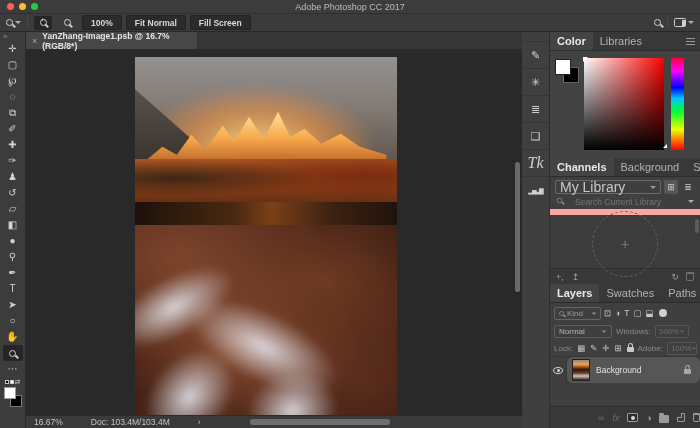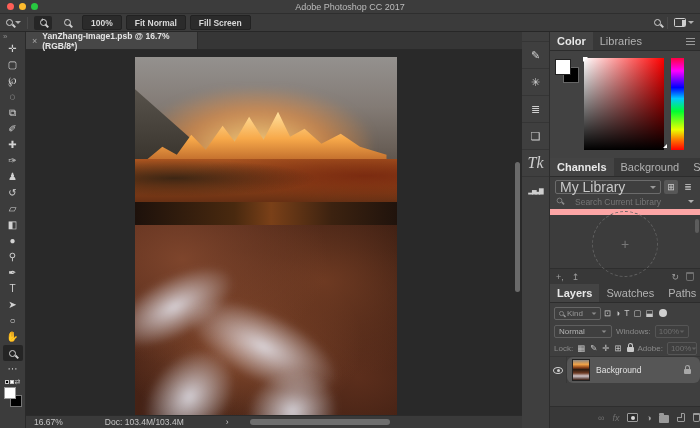--- a/index.html
+++ b/index.html
@@ -54,21 +54,21 @@
 
   
   .docarea { flex:1; display:flex; flex-direction:column; background:#292929; min-width:0;}
   .tabbar { height:18px; background:#363636; border-bottom:1px solid #2a2a2a; display:flex; flex:0 0 18px;}
   .doctab { width:172px; background:#474747; display:flex; align-items:center; gap:5px; padding:0 6px;
     font-size:8.5px; font-weight:bold; color:#e5e5e5; border-right:1px solid #2c2c2c;}
   .doctab .x { color:#a8a8a8; font-weight:normal; font-size:9px; }
   .canvasarea { flex:1; position:relative; overflow:hidden; }
   .vscroll { position:absolute; right:2px; top:112px; width:5px; height:130px; background:#6a6a6a; border-radius:3px; }
   .statusbar { height:13px; background:#3a3a3a; border-top:1px solid #2b2b2b; display:flex; align-items:center;
-    font-size:8.5px; color:#c6c6c6; gap:42px; padding-left:8px; position:relative; flex:0 0 13px;}
+    font-size:8.5px; color:#c6c6c6; gap:28px; padding-left:8px; position:relative; flex:0 0 13px;}
   .hscroll { position:absolute; left:224px; top:3px; width:140px; height:6px; background:#6f6f6f; border-radius:3px; }
 
   
   .photo { position:absolute; left:109px; top:7px; width:262px; height:358px; background:#3a1d12; overflow:hidden; }
   .sky { position:absolute; left:0; top:0; right:0; height:31%;
     background:linear-gradient(180deg,#94918e 0%,#837b75 45%,#6b6159 80%,#5a5048 100%); }
   .glow { position:absolute; left:6%; top:9%; width:84%; height:26%; filter:blur(4px);
     background:radial-gradient(ellipse at 48% 65%, rgba(255,216,130,.95), rgba(255,150,60,.55) 45%, rgba(255,150,60,0) 75%); }
   .peaks { position:absolute; top:15%; left:4%; width:92%; height:14%;
     background:linear-gradient(180deg,#ffe2a0 0%,#f7a94a 55%,#c06c2c 100%);

